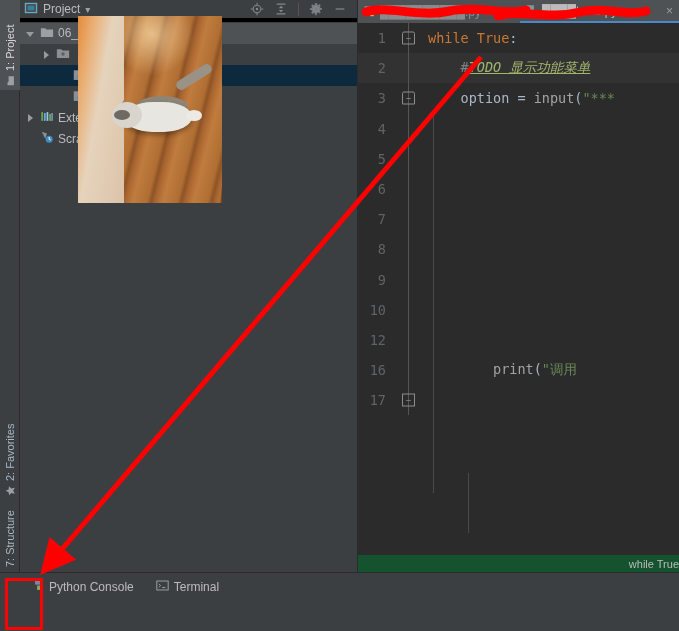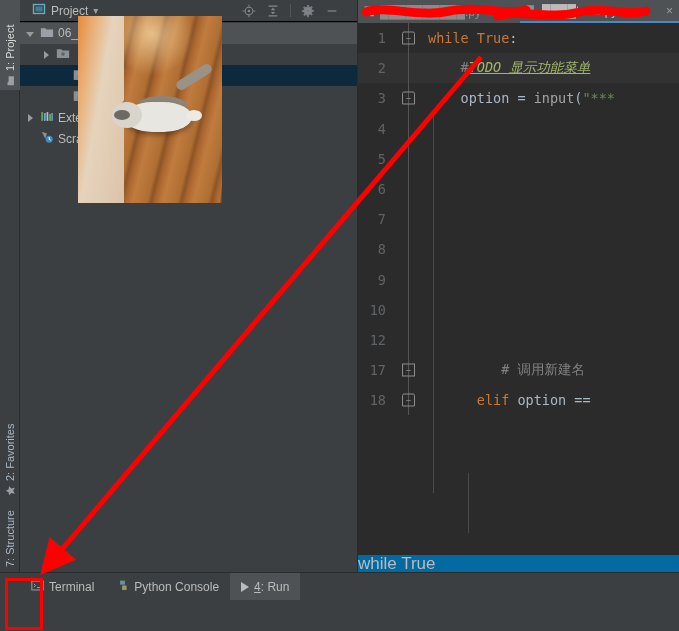--- a/index.html
+++ b/index.html
@@ -28,21 +28,21 @@
   #vtab-bottom-icon{
     position:absolute; left:4px; bottom:10px; width:13px; height:13px;
   }
   
   #project-panel{
     position:absolute; left:20px; top:0; width:338px; height:572px;
     background:#3c3f41; border-right:1px solid #2b2b2b;
   }
   #project-header{
     height:22px; background:#3c3f41; display:flex; align-items:center;
-    padding:0 12px; gap:5px; border-bottom:1px solid #000000;justify-content:center;
+    padding:0 4px; gap:5px; border-bottom:4px solid #000000;justify-content:center;
   }
   #project-header .title{ color:#bbbbbb; font-size:12px; }
   .hdr-icons{ margin-left:auto; display:flex; align-items:center; gap:10px; padding-right:6px;}
   .hdr-icons .sep{ width:1px; height:13px; background:#555; }
   .hdr-icon{ width:14px; height:14px; opacity:.75; }
   
   #project-tree{ padding-top:1px; }
   .tree-row{
     height:21px; display:flex; align-items:center; gap:4px;
     padding-left:4px; color:#bbbbbb; font-size:12px; white-space:nowrap;
@@ -155,23 +155,23 @@
   .v{ color:#a9b7c6; }     
   .f{ color:#a3a3a3; }     
   .s{ color:#6a8759; }     
   .c{ color:#808080; }     
   .todo{ color:#a1b56c; font-style:italic; text-decoration:underline; }
   .indent-guide{
     position:absolute; top:0; bottom:0; width:1px; background:#4a4a4a;
   }
   #breadcrumb{
     position:absolute; left:0; bottom:0; width:321px; height:18px;
-    background:#0369a1; border-top:1px solid #2b2b2b;
-    display:flex; align-items:center; justify-content:flex-start;
-    font-size:17px; color:#bbbbbb;
+    background:#14532d; border-top:1px solid #2b2b2b;
+    display:flex; align-items:center; justify-content:flex-end;
+    font-size:11px; color:#bbbbbb;
   }
   
   #bottom-bar{
     position:absolute; left:0; bottom:0; width:679px; height:59px;
     background:#3c3f41; border-top:1px solid #2b2b2b;
   }
   #tool-tabs{
     position:absolute; left:20px; top:0; right:0; height:27px;
     display:flex; align-items:center; gap:0;
   }
@@ -467,72 +467,66 @@
     <div class="code-row">
         <span class="lnum">12</span>
         <span class="gutter">
           <span class="gline"></span>
         </span>
       </div>
 
 
 
 
+    <div class="code-row">
+      <span class="lnum">16</span>
+      <span class="gutter">
+          <span class="gline"></span>
+        </span>
+      <span class="ctext"><span class="v">        </span><span class="f">print</span><span class="v">(</span><span class="s">"调用</span></span>
+    </div>
 
     <div class="code-row">
       <span class="lnum">17</span>
       <span class="gutter">
           <span class="gline"></span>
           <span class="fold"></span>
         </span>
-      <span class="ctext"><span class="c">         # 调用新建名</span></span>
-    </div>
-
-    <div class="code-row">
-      <span class="lnum">18</span>
-      <span class="gutter">
-          <span class="gline"></span>
-          <span class="fold start"></span>
-        </span>
-      <span class="ctext"><span class="v">      </span><span class="k">elif</span><span class="v"> option == </span></span>
-    </div>
+    </div>
+
   </div>
 
   <div id="breadcrumb">
     <span>while True</span>
   </div>
 </div>
 
 <div id="bottom-bar">
   <div id="tool-tabs">
+
+    <div class="ttab">
+      <span>
+        <svg width="13" height="13" viewBox="0 0 16 16">
+            <path d="M5 2h6v5H5z" fill="#6d8ea0"></path>
+            <path d="M7.5 8H13v5.5H7.5z" fill="#9a9a62"></path>
+          </svg>
+      </span>
+      <span>Python Console</span>
+    </div>
 
     <div class="ttab">
       <span>
         <svg width="13" height="13" viewBox="0 0 16 16">
             <rect x="1" y="2.5" width="14" height="11" fill="none" stroke="#9aa0a6" stroke-width="1.2"></rect>
             <path d="M3.5 6l2.2 2.1-2.2 2.1M7.5 10.5h4" stroke="#9aa0a6" stroke-width="1.2" fill="none"></path>
           </svg>
       </span>
       <span>Terminal</span>
     </div>
 
-    <div class="ttab">
-      <span>
-        <svg width="13" height="13" viewBox="0 0 16 16">
-            <path d="M5 2h6v5H5z" fill="#6d8ea0"></path>
-            <path d="M7.5 8H13v5.5H7.5z" fill="#9a9a62"></path>
-          </svg>
-      </span>
-      <span>Python Console</span>
-    </div>
-
-    <div class="ttab active">
-      <span class="tri"></span>
-      <span><u>4</u><span>: Run</span></span>
-    </div>
 
   </div>
 </div>
 
 <svg id="annot-arrow">
   <defs>
     <marker id="ah" markerWidth="7" markerHeight="7" refX="1.5" refY="3.5" orient="auto">
       <path d="M0,0 L7,3.5 L0,7 z" fill="#ff0000"></path>
     </marker>
   </defs>

